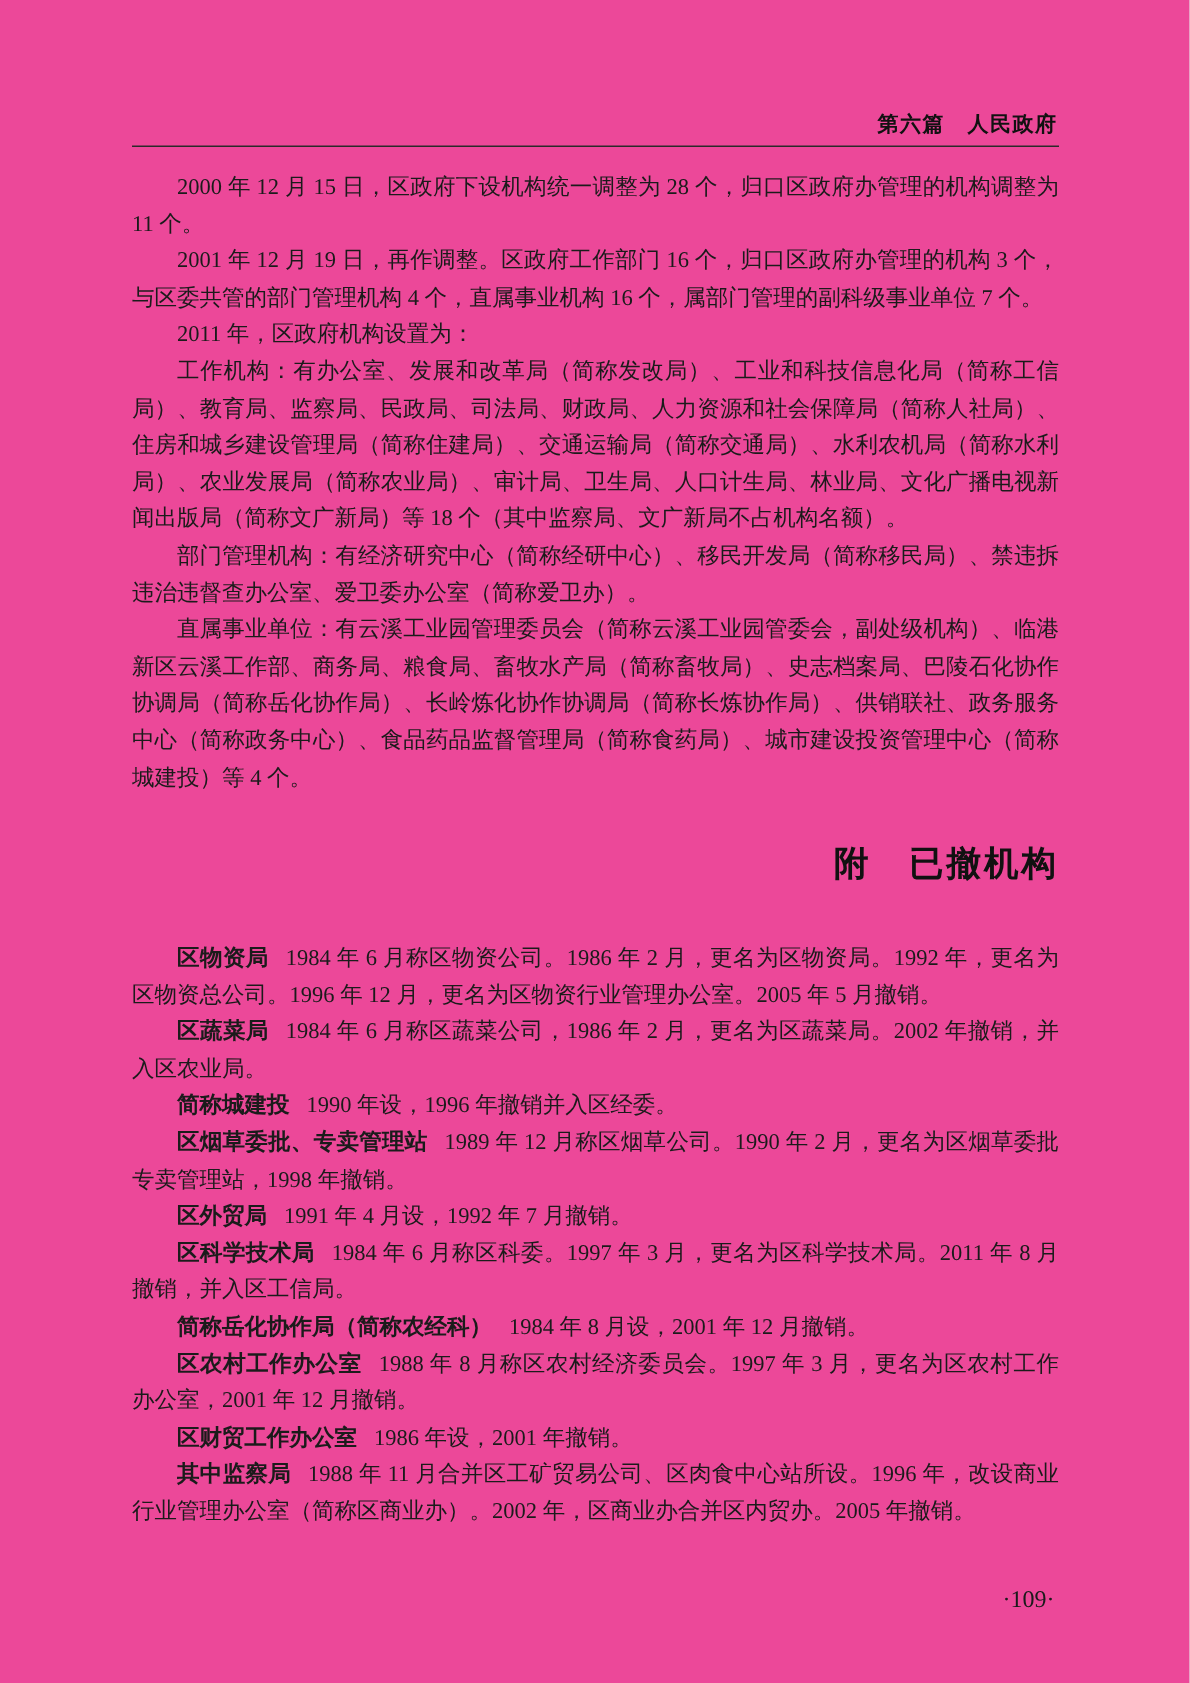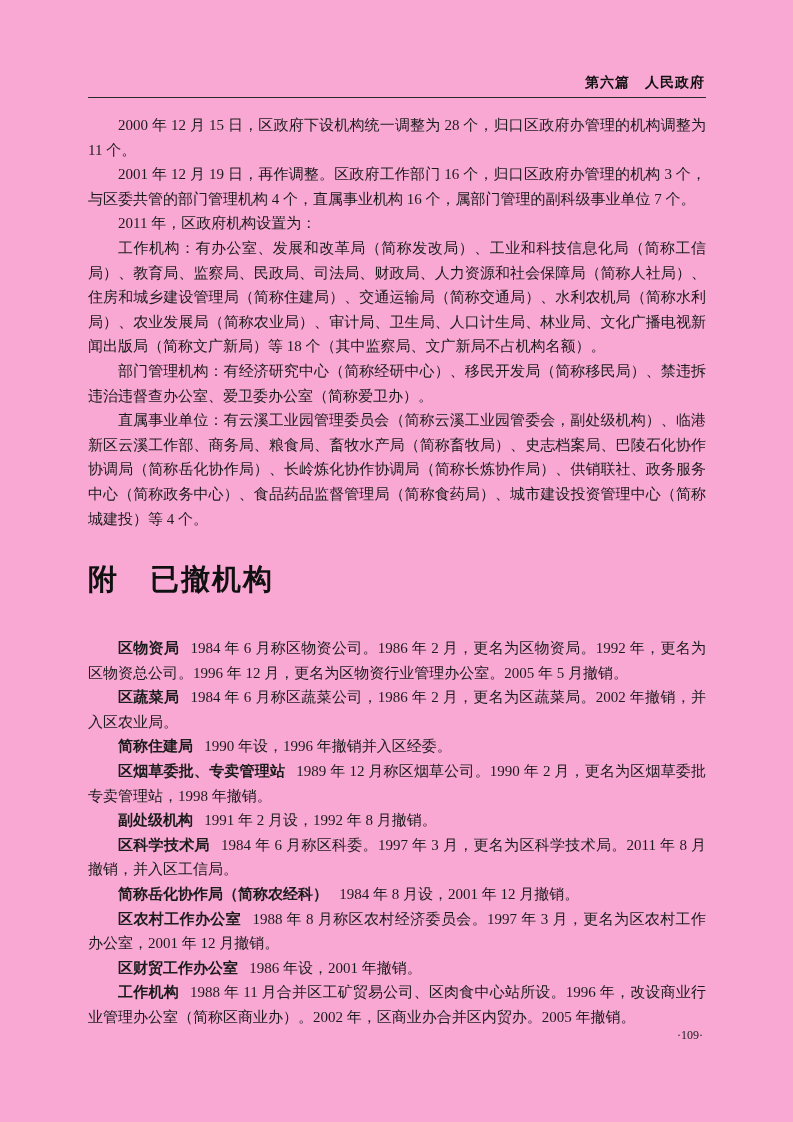--- a/index.html
+++ b/index.html
@@ -5,21 +5,21 @@
   html, body {
     margin: 0;
     padding: 0;
     background: #e8e8e8;
   }
   .page {
     position: relative;
     width: 793px;
     height: 1122px;
     margin: 0 auto;
-    background: #f9a8d4;
+    background: #ec4899;
     font-family: "Liberation Serif", "DejaVu Serif", serif;
     color: #1b1b1b;
     overflow: hidden;
   }
   .running-head {
     position: absolute;
     top: 74px;
     right: 88px;
     font-family: "Liberation Sans", "DejaVu Sans", sans-serif;
     font-weight: 700;
@@ -43,36 +43,36 @@
   .content p {
     margin: 0;
     font-size: 15px;
     line-height: 24.6px;
     text-align: justify;
     text-indent: 2em;
     word-break: break-all;
   }
   .section-title {
     margin: 29px 0 36px 0;
-    text-align: left;
+    text-align: right;
     font-family: "Liberation Sans", "DejaVu Sans", sans-serif;
     font-weight: 700;
-    font-size: 29px;
+    font-size: 23px;
     letter-spacing: 2px;
     color: #111;
   }
   .entry .lead {
     font-weight: 700;
     margin-right: 0.75em;
   }
   .page-number {
     position: absolute;
-    top: 1028px;
+    top: 1058px;
     right: 90px;
-    font-size: 12px;
+    font-size: 16px;
     color: #1b1b1b;
   }
 </style>
 </head>
 <body>
 
 <div class="page">
 
   <div class="running-head">第六篇　人民政府</div>
   <div class="header-rule"></div>
@@ -88,41 +88,41 @@
 
     <div class="section-title">附　已撤机构</div>
 
     <p class="entry">
       <span class="lead">区物资局</span><span>1984 年 6 月称区物资公司。1986 年 2 月，更名为区物资局。1992 年，更名为区物资总公司。1996 年 12 月，更名为区物资行业管理办公室。2005 年 5 月撤销。</span>
     </p>
     <p class="entry">
       <span class="lead">区蔬菜局</span><span>1984 年 6 月称区蔬菜公司，1986 年 2 月，更名为区蔬菜局。2002 年撤销，并入区农业局。</span>
     </p>
     <p class="entry">
-      <span class="lead">简称住建局</span><span>1990 年设，1996 年撤销并入区经委。</span>
+      <span class="lead">简称城建投</span><span>1990 年设，1996 年撤销并入区经委。</span>
     </p>
     <p class="entry">
       <span class="lead">区烟草委批、专卖管理站</span><span>1989 年 12 月称区烟草公司。1990 年 2 月，更名为区烟草委批专卖管理站，1998 年撤销。</span>
     </p>
     <p class="entry">
-      <span class="lead">副处级机构</span><span>1991 年 2 月设，1992 年 8 月撤销。</span>
+      <span class="lead">区外贸局</span><span>1991 年 4 月设，1992 年 7 月撤销。</span>
     </p>
     <p class="entry">
       <span class="lead">区科学技术局</span><span>1984 年 6 月称区科委。1997 年 3 月，更名为区科学技术局。2011 年 8 月撤销，并入区工信局。</span>
     </p>
     <p class="entry">
       <span class="lead">简称岳化协作局（简称农经科）</span><span>1984 年 8 月设，2001 年 12 月撤销。</span>
     </p>
     <p class="entry">
       <span class="lead">区农村工作办公室</span><span>1988 年 8 月称区农村经济委员会。1997 年 3 月，更名为区农村工作办公室，2001 年 12 月撤销。</span>
     </p>
     <p class="entry">
       <span class="lead">区财贸工作办公室</span><span>1986 年设，2001 年撤销。</span>
     </p>
     <p class="entry">
-      <span class="lead">工作机构</span><span>1988 年 11 月合并区工矿贸易公司、区肉食中心站所设。1996 年，改设商业行业管理办公室（简称区商业办）。2002 年，区商业办合并区内贸办。2005 年撤销。</span>
+      <span class="lead">其中监察局</span><span>1988 年 11 月合并区工矿贸易公司、区肉食中心站所设。1996 年，改设商业行业管理办公室（简称区商业办）。2002 年，区商业办合并区内贸办。2005 年撤销。</span>
     </p>
 
   </div>
 
   <div class="page-number">·109·</div>
 
 </div>
 
 </body></html>

